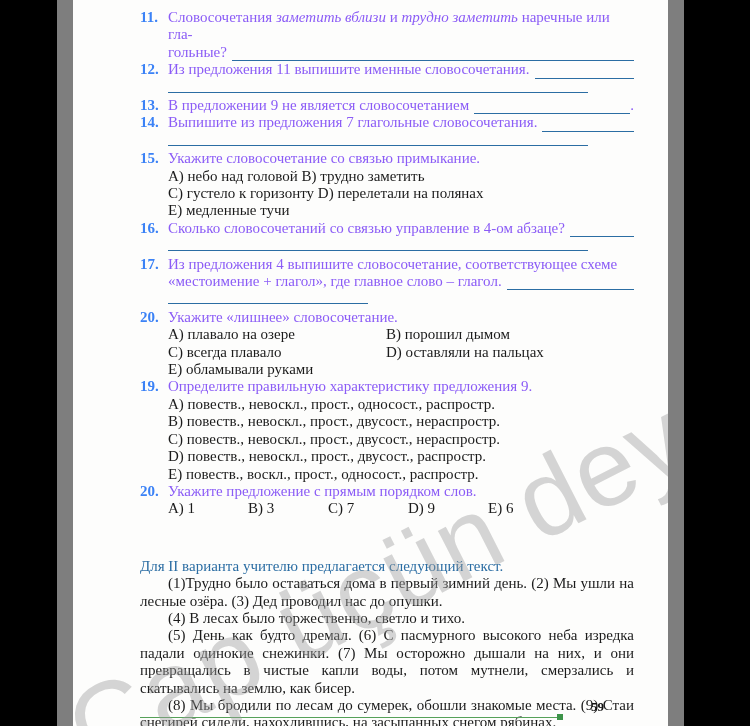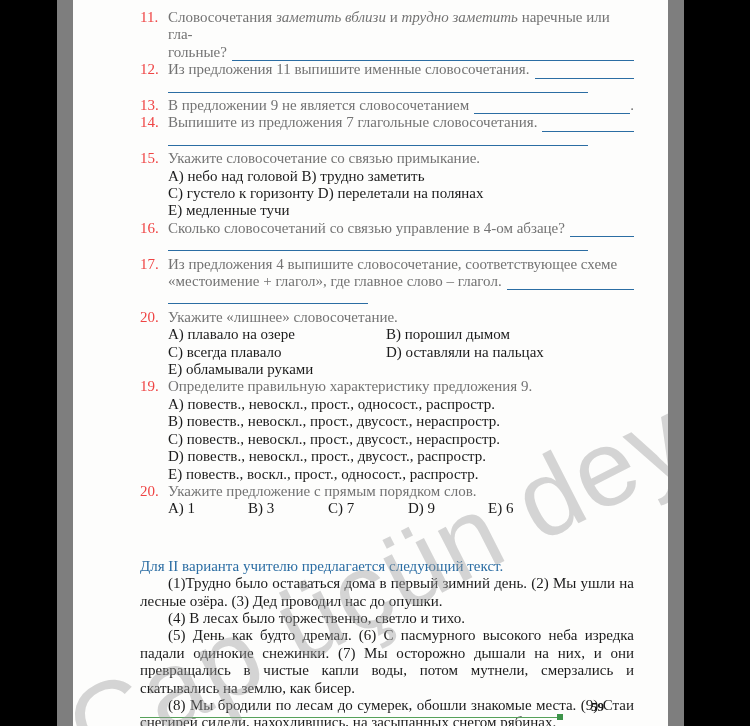--- a/index.html
+++ b/index.html
@@ -13,23 +13,23 @@
   .edge.right{left:668px;width:16px;}
   .page{
     position:absolute;left:73px;top:0;width:595px;height:726px;
     background:#fdfdfc;overflow:hidden;color:#1b1b1b;
   }
   .content{
     position:absolute;left:67px;top:9px;width:494px;
     font-size:15px;line-height:17.4px;
   }
   .q{display:flex;}
-  .qnum{width:28px;flex:0 0 28px;font-weight:normal;color:#ef4444;}
+  .qnum{width:28px;flex:0 0 28px;font-weight:bold;color:#3b82f6;}
   .qbody{flex:1;min-width:0;}
-  .stem{color:#737373;}
+  .stem{color:#8b5cf6;}
   .opts{color:#1b1b1b;}
   .bline{display:flex;align-items:flex-end;}
   .bline .txt{white-space:nowrap;}
   .blank{
     flex:1;min-width:36px;height:13px;margin-left:5px;
     border-bottom:1px solid #2b6da3;
   }
   .blankline{
     height:13px;width:420px;margin-bottom:4.4px;
     border-bottom:1px solid #2b6da3;

